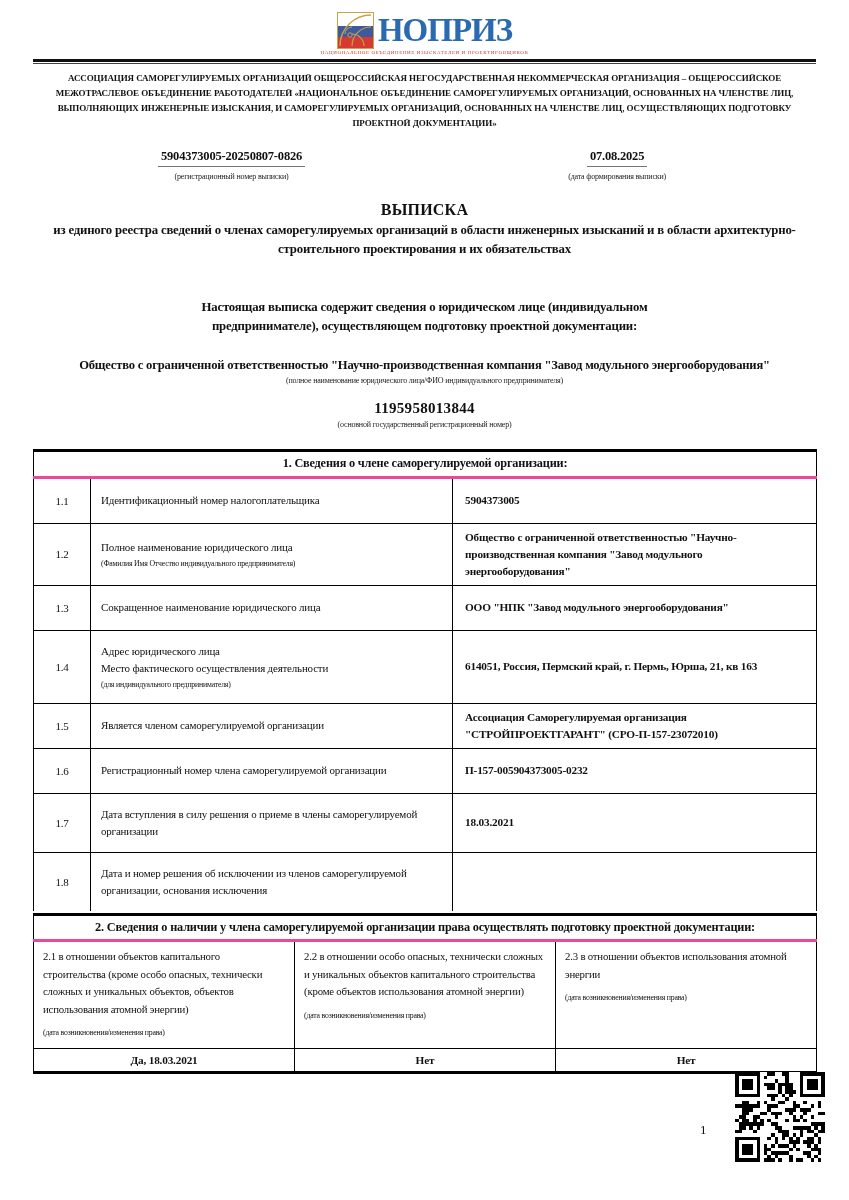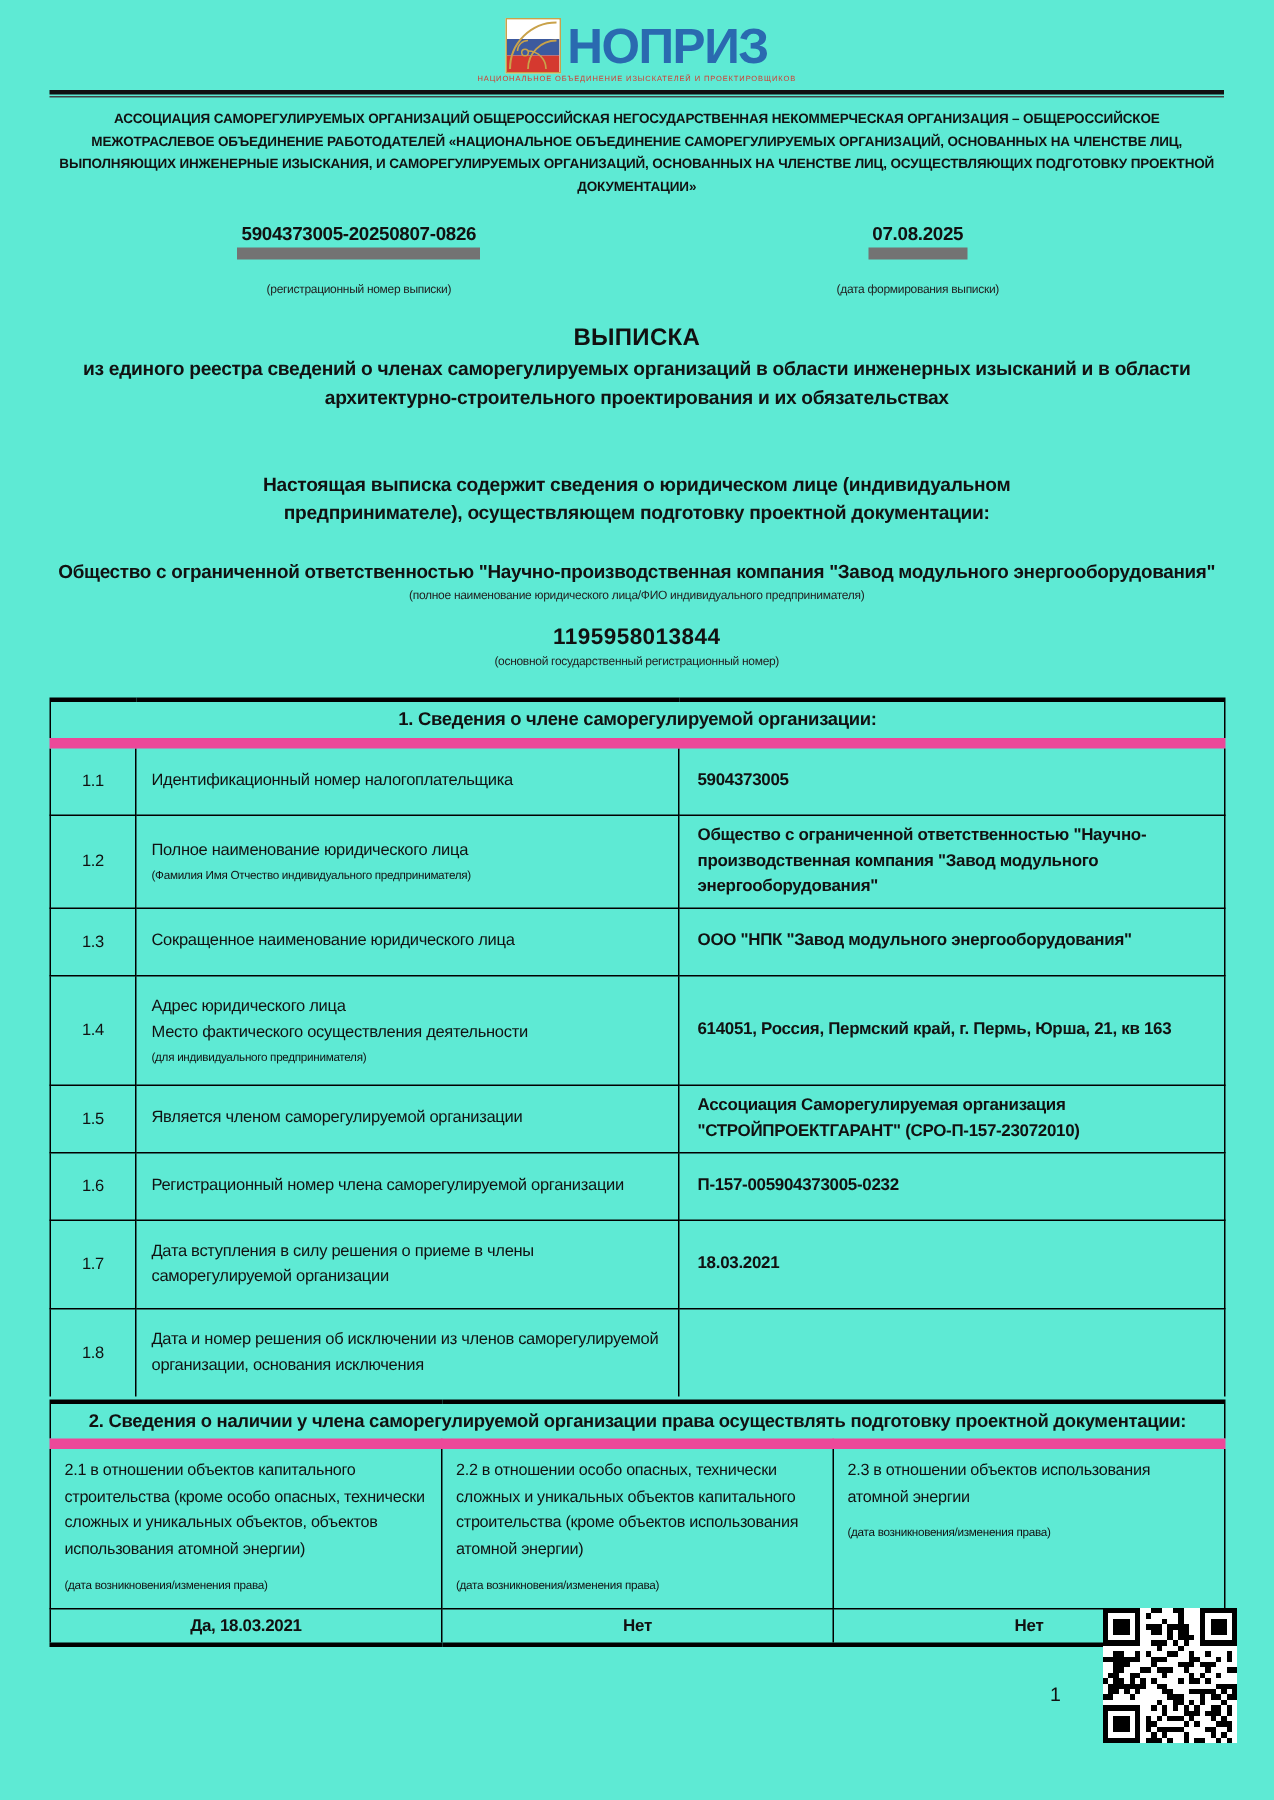--- a/index.html
+++ b/index.html
@@ -1,23 +1,23 @@
 <!DOCTYPE html>
 <html><head>
 <meta charset="utf-8">
 <style>
   * { margin:0; padding:0; box-sizing:border-box; }
   html,body { background:#888; }
   .page {
     position:relative;
     width:849px; height:1200px;
     margin:0 auto;
-    background:#5eead4;
+    background:#ffffff;
     color:#111;
-    font-family:Liberation Sans, sans-serif;
+    font-family:Liberation Serif, serif;
     letter-spacing:-0.2px;
     overflow:hidden;
   }
   .content { padding:12px 33px 0 33px; }
 
   
   .logo-wrap { display:flex; flex-direction:column; align-items:center; }
   .logo-row { display:flex; align-items:center; gap:4px; }
   .logo-mark { width:37px; height:37px; position:relative; border:1px solid #c9a24a; background:#fff; }
   .logo-text { font-size:33px; font-weight:bold; color:#2a6ab0; letter-spacing:-1px; line-height:1; font-stretch:condensed; }
@@ -27,38 +27,38 @@
   
   .assoc {
     margin:7px auto 0 auto; max-width:770px;
     text-align:center; font-weight:bold; font-size:9px; line-height:1.65;
     letter-spacing:-0.1px;
   }
 
   
   .meta-row { display:flex; justify-content:space-between; padding:16px 150px 0 125px; }
   .meta-item { text-align:center; }
-  .meta-value { display:inline-block; font-weight:bold; font-size:12.5px; border-bottom:8px solid #737373; padding:0 3px 2px 3px; }
-  .meta-label { font-size:8px; margin-top:15px; color:#222; }
+  .meta-value { display:inline-block; font-weight:bold; font-size:12.5px; border-bottom:1px solid #737373; padding:0 3px 2px 3px; }
+  .meta-label { font-size:8px; margin-top:5px; color:#222; }
 
   
   .doc-title { text-align:center; font-weight:bold; font-size:16px; margin-top:20px; letter-spacing:0.2px; }
   .doc-subtitle { text-align:center; font-weight:bold; font-size:12.8px; line-height:1.45; max-width:780px; margin:2px auto 0 auto; }
   .intro { text-align:center; font-weight:bold; font-size:12.8px; line-height:1.45; max-width:530px; margin:40px auto 0 auto; }
   .company { text-align:center; font-weight:bold; font-size:12.6px; line-height:1.25; max-width:800px; margin:22px auto 0 auto; }
   .small-label { text-align:center; font-size:8px; color:#222; margin-top:3px; }
   .ogrn { text-align:center; font-weight:bold; font-size:15px; margin-top:15px; letter-spacing:0.3px; }
 
   
   table { border-collapse:collapse; width:783px; margin-top:20px; table-layout:fixed; }
   table.t2 { margin-top:2px; }
   td, th { border:1px solid #000; vertical-align:middle; }
   .sec-head {
     font-weight:bold; font-size:12.3px; text-align:center; padding:3px 6px 4px 6px;
-    border-top:3px solid #000; border-bottom:7px solid #ec4899; line-height:1.35;
+    border-top:3px solid #000; border-bottom:3px solid #ec4899; line-height:1.35;
   }
   .col-num { width:57px; }
   .col-label { width:362px; }
   .col-value { width:364px; }
   td.num { text-align:center; font-size:11px; padding:16px 2px; }
   td.label { font-size:11px; padding:12px 10px; line-height:1.55; }
   td.label .sub { font-size:7.8px; margin-top:3px; line-height:1.4; }
   td.value { text-align:left; font-weight:bold; font-size:11.3px; padding:5px 12px; line-height:1.5; }
   .pre { white-space:pre-line; }
 

